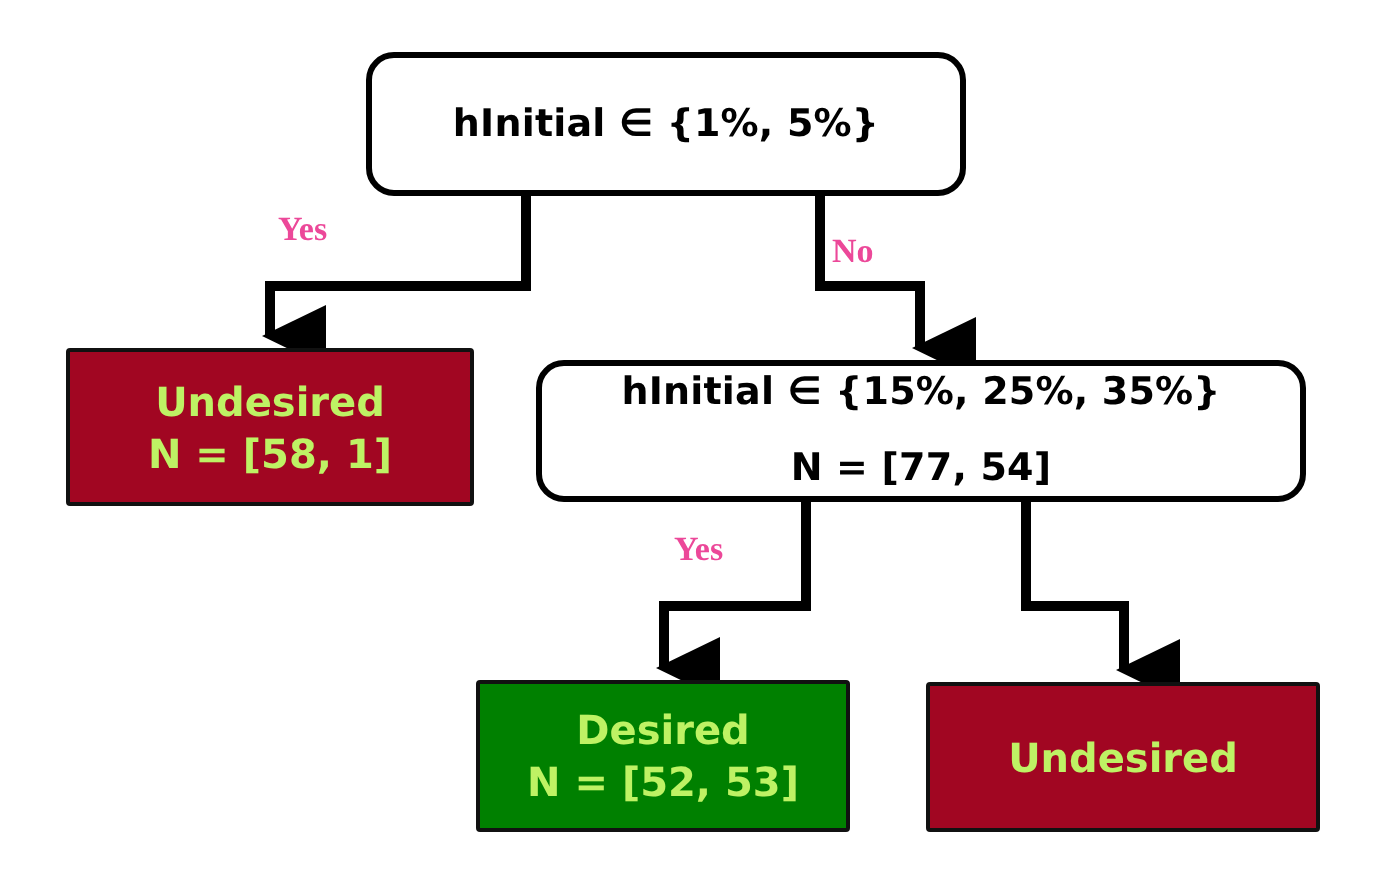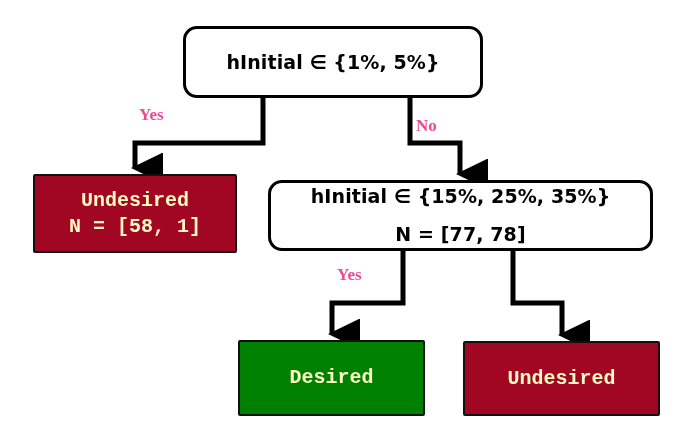--- a/index.html
+++ b/index.html
@@ -44,23 +44,22 @@
     border-radius: 14px;
     color: #000000;
     font-weight: bold;
   }
   .decision .line1 { font-size: 19px; letter-spacing: 0.1px; }
   .decision .line2 { font-size: 19px; letter-spacing: 0.1px; }
   
   .leaf {
     border: 2px solid #111111;
     border-radius: 2px;
-    color: #fef9c3;
+    color: #bef264;
     font-weight: bold;
-    font-family: Liberation Mono, monospace;
   }
   .leaf .line1 { font-size: 20px; }
   .leaf .line2 { font-size: 20px; }
   .edge-label {
     position: absolute;
     font-family: Liberation Serif, serif;
     font-size: 17px;
     font-weight: bold;
     color: #ec4899;
     white-space: nowrap;
@@ -96,24 +95,25 @@
     <span class="line1">hInitial ∈ {1%, 5%}</span>
   </div>
 
   <div class="node leaf" style="left:33px; top:174px; width:204px; height:79px; background:#a10622;">
     <span class="line1">Undesired</span>
     <span class="line2">N = [58, 1]</span>
   </div>
 
   <div class="node decision" style="left:268px; top:180px; width:385px; height:71px;gap:13px;">
     <span class="line1">hInitial ∈ {15%, 25%, 35%}</span>
-    <span class="line2">N = [77, 78]</span>
+    <span class="line2">N = [77, 54]</span>
   </div>
 
   <div class="node leaf" style="left:238px; top:340px; width:187px; height:76px; background:#008000;">
     <span class="line1">Desired</span>
+    <span class="line2">N = [52, 53]</span>
   </div>
 
   <div class="node leaf" style="left:463px; top:341px; width:197px; height:75px; background:#a10622;">
     <span class="line1">Undesired</span>
   </div>
 
 </div>
 
 </body></html>

